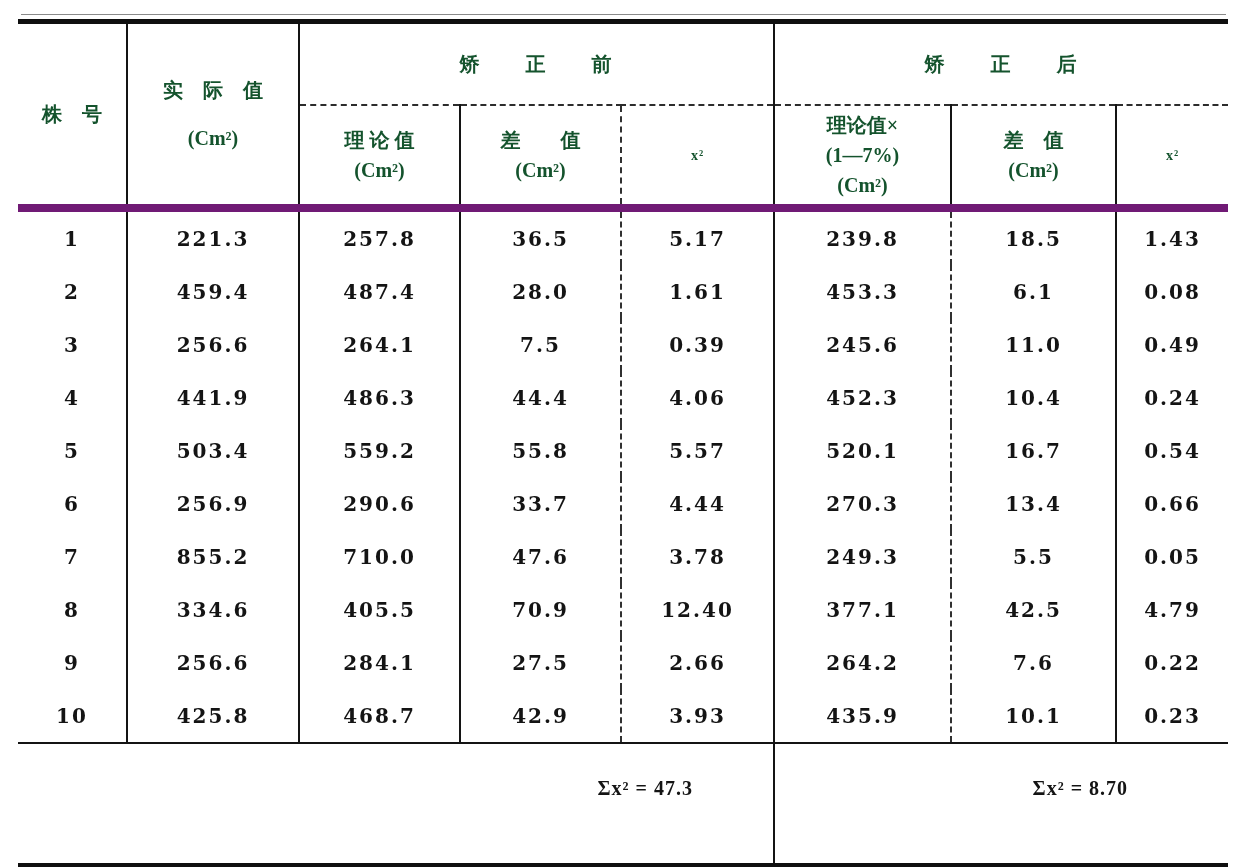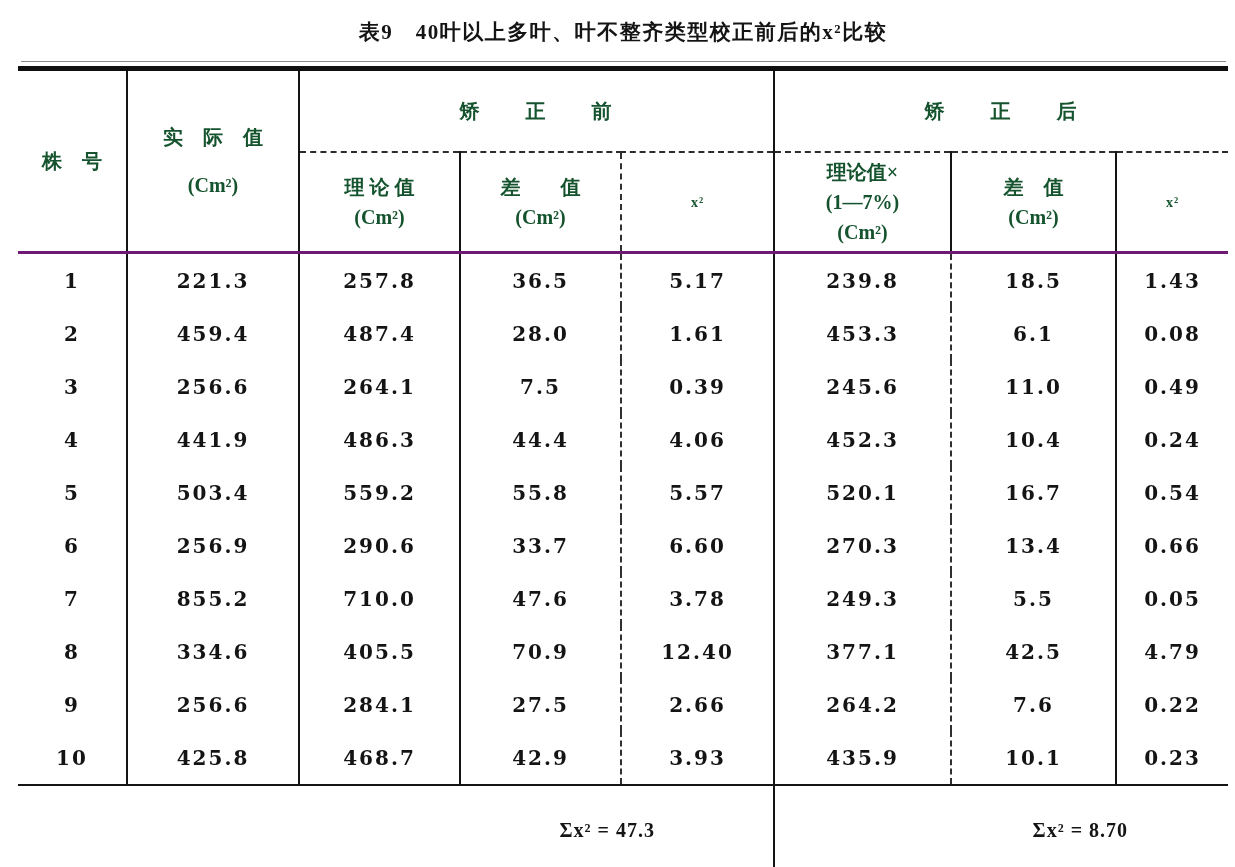--- a/index.html
+++ b/index.html
@@ -53,21 +53,21 @@
   thead th { font-size: 20px; color: #14532d; }
   th.group {
     height: 80px;
     letter-spacing: 2px;
     border-bottom: 2px dashed #2c2c2c;
   }
   tr.sub th { height: 98px; line-height: 1.5; }
   th.span2 { line-height: 2.4; }
   th.chi { font-size: 14px; letter-spacing: 1px; }
   
-  tr.sub th, th.span2 { border-bottom: 3px solid #701a75; }
+  tr.sub th, th.span2 { border-bottom: 8px solid #701a75; }
   
   .vr  { border-right: 2px solid #141414; }
   .vrd { border-right: 2px dashed #303030; }
   tbody td:nth-child(1),
   tbody td:nth-child(2),
   tbody td:nth-child(3),
   tbody td:nth-child(5),
   tbody td:nth-child(7) { border-right: 2px solid #141414; }
   tbody td:nth-child(4),
   tbody td:nth-child(6) { border-right: 2px dashed #303030; }
@@ -81,29 +81,28 @@
   
   tfoot td {
     border-top: 2px solid #141414;
     font-size: 20px;
     padding: 4px 0 7px 0;
     line-height: 1.35;
     vertical-align: middle;
   }
   td.foot-before { border-right: 2px solid #141414; }
   .sum-line { text-align: right; letter-spacing: 1px; }
-  td.foot-before .sum-line { padding-right: 118px; }
+  td.foot-before .sum-line { padding-right: 80px; }
   td.foot-after  .sum-line { padding-right: 100px; }
 </style>
 </head>
 <body>
 
 <div class="page">
 
-  <div class="title">表9　40叶以上多叶、叶不整齐类型校正前后的x²比较</div>
 
   <div class="thin-rule"></div>
 
   <table class="scan-table">
     <colgroup>
       <col style="width:109px">
       <col style="width:172px">
       <col style="width:161px">
       <col style="width:161px">
       <col style="width:153px">
@@ -184,21 +183,21 @@
           <td>5.57</td>
           <td>520.1</td>
           <td>16.7</td>
           <td>0.54</td>
         </tr>
         <tr>
           <td>6</td>
           <td>256.9</td>
           <td>290.6</td>
           <td>33.7</td>
-          <td>6.60</td>
+          <td>4.44</td>
           <td>270.3</td>
           <td>13.4</td>
           <td>0.66</td>
         </tr>
         <tr>
           <td>7</td>
           <td>855.2</td>
           <td>710.0</td>
           <td>47.6</td>
           <td>3.78</td>

